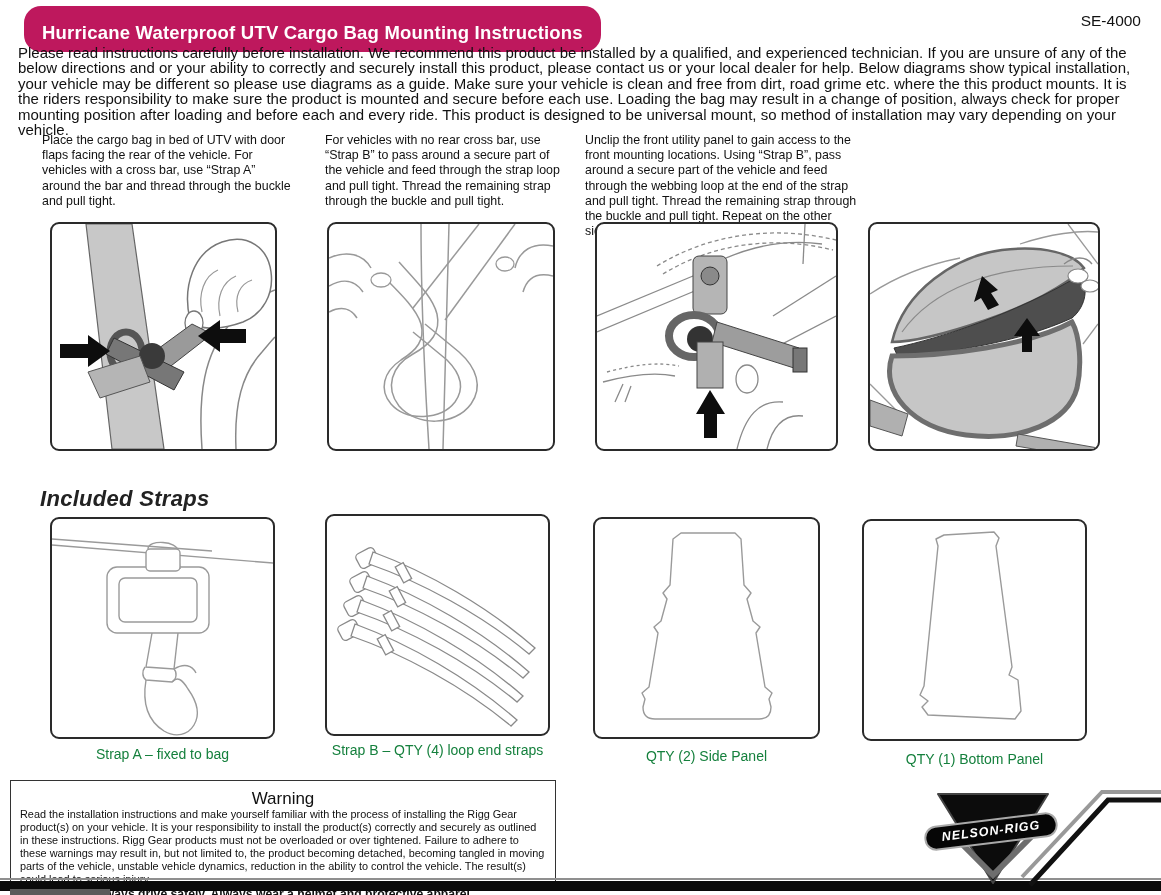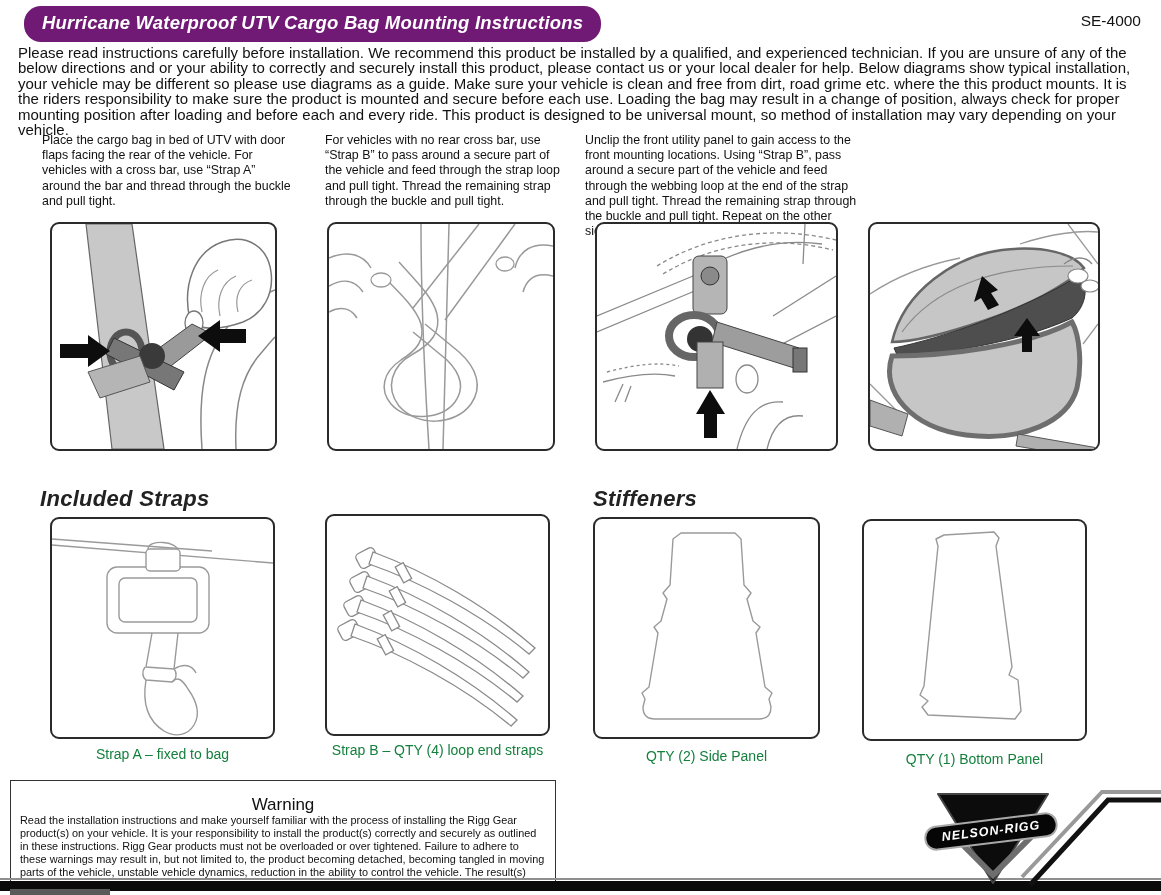--- a/index.html
+++ b/index.html
@@ -1,29 +1,29 @@
 <!DOCTYPE html>
 <html><head>
 <meta charset="utf-8">
 <style>
   *{margin:0;padding:0;box-sizing:border-box}
   html,body{background:#fff}
   body{font-family:"Liberation Sans",sans-serif;color:#111}
   #page{position:relative;width:1161px;height:895px;background:#fff;overflow:hidden}
   .abs{position:absolute}
-  .title-pill{left:24px;top:6px;background:#701a75;color:#fff;border-radius:17px;
-    padding:6px 18px 8px;font-size:18.5px;font-weight:bold;font-style:italic;letter-spacing:.2px}
+  .title-pill{left:24px;top:6px;background:#be185d;color:#fff;border-radius:17px;
+    padding:16px 18px 8px;font-size:18.5px;font-weight:bold;letter-spacing:.2px}
   .model{right:20px;top:12px;font-size:15.5px}
   .intro{left:18px;top:45px;width:1128px;font-size:15px;line-height:15.4px}
   .step-text{top:133px;font-size:12.4px;line-height:15.2px}
   .illus{top:222px;border:2px solid #2a2a2a;border-radius:9px;background:#fff;overflow:hidden}
   .part-box{border:2px solid #2a2a2a;border-radius:9px;background:#fff;overflow:hidden}
   .sec-head{top:486px;font-size:22px;font-weight:bold;font-style:italic;color:#222;text-align:left;letter-spacing:.3px}
   .caption{font-size:14px;text-align:center;color:#15803d}
-  .warning-box{left:10px;top:780px;width:546px;height:105px;border:1.5px solid #333;padding:14px 9px;background:#fff}
+  .warning-box{left:10px;top:780px;width:546px;height:105px;border:1.5px solid #333;padding:8px 9px;background:#fff}
   .warning-title{text-align:center;font-size:17px;line-height:19px;font-weight:normal}
   .warning-body{font-size:10.9px;line-height:13px}
   .warning-footer{font-size:12.2px;font-weight:bold;text-align:center;margin-top:1px}
   .contact{left:556px;top:808px;width:384px;text-align:center;font-weight:bold;font-size:15.5px;line-height:21.5px}
   .bar-gray{left:0;top:878px;width:1161px;height:2px;background:#8f8f8f}
   .bar-black{left:0;top:881px;width:1161px;height:10px;background:#0a0a0a}
   .bar-tab{left:10px;top:889px;width:100px;height:6px;background:#5a5a5a}
   .logo-band{left:924px;top:819px;width:134px;height:25px;background:#060606;border:2px solid #a9a9a9;
     border-radius:12px;transform:rotate(-7deg);color:#fff;font-weight:bold;font-style:italic;
     font-size:12.5px;letter-spacing:1px;text-align:center;line-height:21px;z-index:3}
@@ -129,21 +129,20 @@
       <path d="M152,128 v-16 h-8 l13,-18 13,18 h-8 v16 z" fill="#0d0d0d"></path>
       <path d="M194,40 C204,32 216,32 222,40" fill="none" stroke="#888" stroke-width="1.3"></path>
       <ellipse cx="208" cy="52" rx="10" ry="7" fill="#fff" stroke="#888" stroke-width="1.2"></ellipse>
       <ellipse cx="220" cy="62" rx="9" ry="6" fill="#fff" stroke="#888" stroke-width="1.2"></ellipse>
       <polygon points="0,176 38,190 32,212 0,202" fill="#b0b0b0" stroke="#555"></polygon>
       <polygon points="148,210 228,224 228,236 146,222" fill="#b0b0b0" stroke="#555"></polygon>
     </svg>
   </div>
 
   <div class="abs sec-head" style="left:40px;width:515px">Included Straps</div>
-  <div class="abs sec-head" style="left:593px;width:494px">Stiffeners</div>
 
   <div class="abs part-box" style="left:50px;top:517px;width:225px;height:222px">
     <svg width="221" height="218" viewBox="0 0 221 218">
       <g fill="none" stroke="#9a9a9a" stroke-width="1.4">
         <path d="M0,26 L221,44"></path>
           <path d="M0,20 L160,32"></path>
         <rect x="55" y="48" width="102" height="66" rx="10"></rect>
         <rect x="67" y="59" width="78" height="44" rx="6"></rect>
         <path d="M96,30 C96,20 126,22 126,32 L128,50"></path>
         <rect x="94" y="30" width="34" height="22" rx="4" fill="#fff"></rect>

